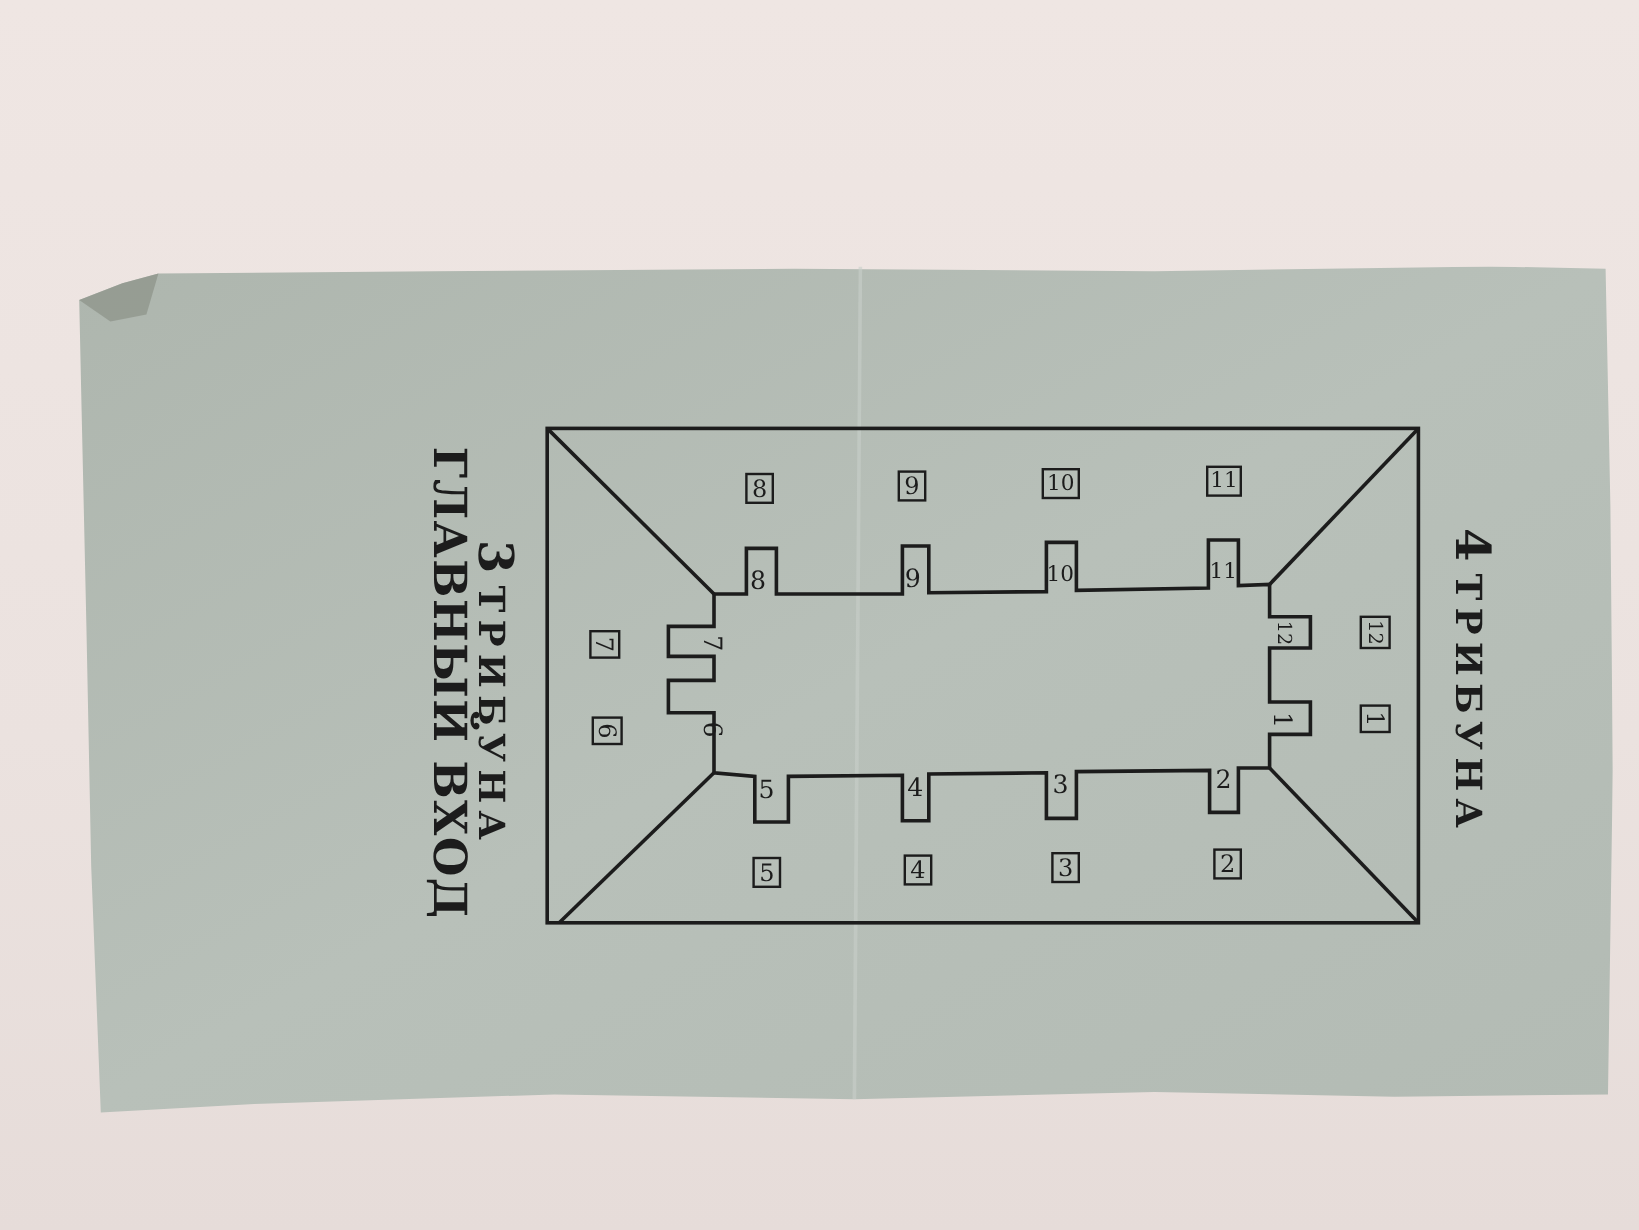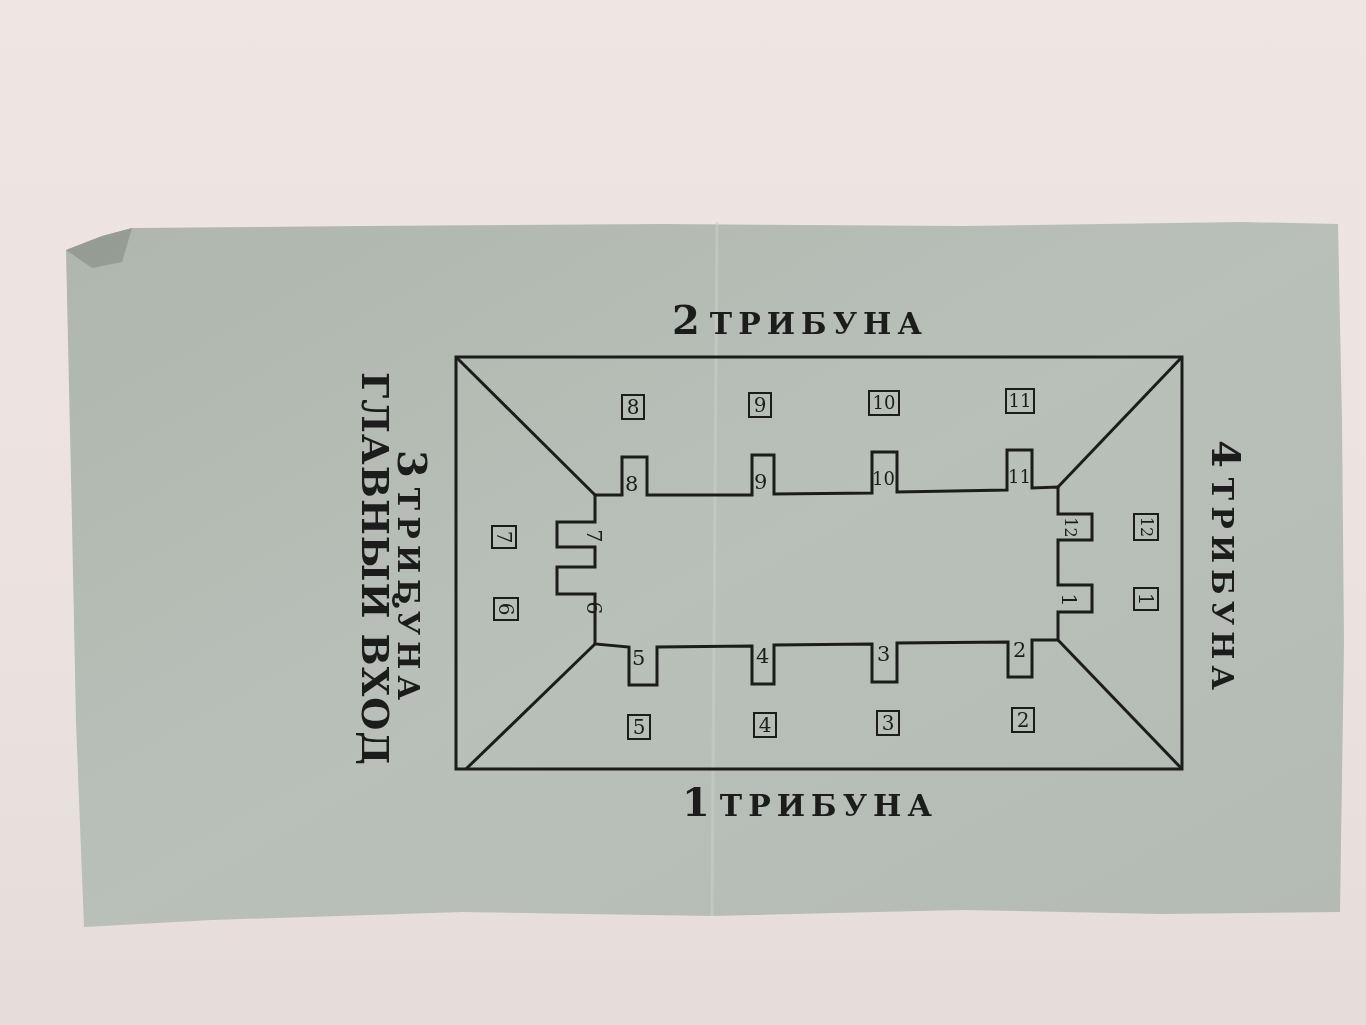--- a/index.html
+++ b/index.html
@@ -38,22 +38,20 @@
       <line x1="404" y1="547" x2="533" y2="422"></line>
       <line x1="1120" y1="547" x2="996" y2="418"></line>
 
       <path d="M533 273 L560 273 L560 235 L585 235 L585 273 L690 273 L690 233 L712 233 L712 272 L810 271 L810 230 L835 230 L835 270 L945 268 L945 228 L970 228 L970 266 L996 265
                L996 292 L1030 292 L1030 318 L996 318 L996 363 L1030 363 L1030 390 L996 390 L996 418
                L970 418 L970 455 L946 455 L946 420 L835 421 L835 460 L810 460 L810 422 L712 423 L712 462 L690 462 L690 424 L595 425 L595 463 L567 463 L567 425 L533 422
                L533 372 L495 372 L495 345 L533 345 L533 330 L533 330 L533 325 L495 325 L495 300 L533 300 Z"></path>
     </g>
   </svg>
 
-  <div class="lbl" style="left:610px;top:74px;"><span class="num">2</span><span class="word">ТРИБУНА</span></div>
-  <div class="lbl" style="left:620px;top:556px;"><span class="num">1</span><span class="word">ТРИБУНА</span></div>
   <div class="lbl" style="left:1188px;top:218px;transform:rotate(90deg);transform-origin:0 0;"><span class="num">4</span><span class="word">ТРИБУНА</span></div>
   <div class="lbl" style="left:374px;top:228px;transform:rotate(90deg);transform-origin:0 0;"><span class="num">3</span><span class="word">ТРИБУНА</span></div>
   <div class="lbl" style="left:336px;top:150px;transform:rotate(90deg);transform-origin:0 0;font-size:38px;letter-spacing:1px;">ГЛАВНЫЙ ВХОД</div>
 
   <div class="box" style="left:559px;top:172px;">8</div>
   <div class="box" style="left:686px;top:170px;">9</div>
   <div class="box" style="left:806px;top:168px;width:32px;font-size:18px;">10</div>
   <div class="box" style="left:943px;top:166px;width:30px;font-size:18px;">11</div>
 
   <div class="box" style="left:565px;top:492px;">5</div>

